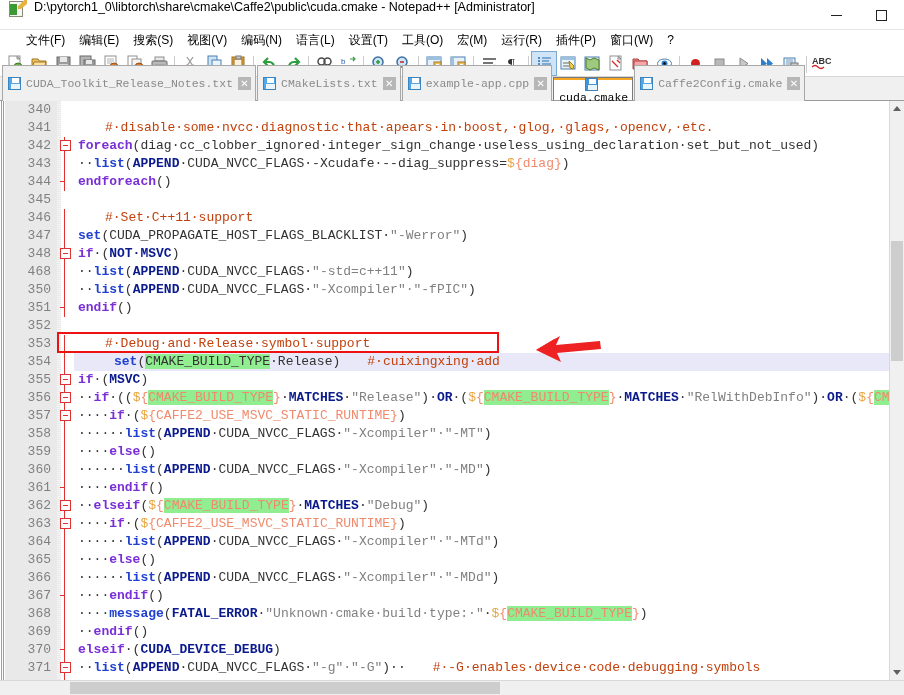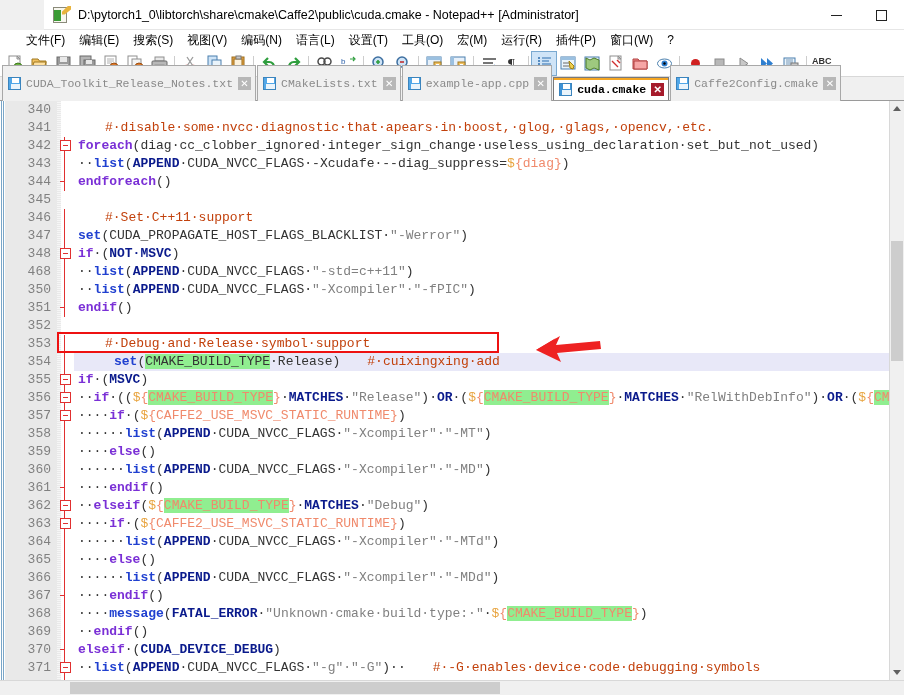--- a/index.html
+++ b/index.html
@@ -9,24 +9,23 @@
     overflow: hidden;
     background: #ffffff;
     font-family: "Liberation Sans", sans-serif;
   }
   #app { width: 904px; height: 695px; position: relative; background: #f0f0f0; display: flex; flex-direction: column; }
 
   
   .titlebar {
     height: 14px; min-height: 30px;
     background: #ffffff;
-    display: flex; align-items: center;
+    display: flex; 
     border-bottom: 1px solid #e6e6e6;
     position: relative;
-    margin-left: 44px;
   }
   .app-icon {
     width: 18px; height: 18px; margin-left: 8px; margin-right: 8px;
     position: relative; flex: none;
   }
   .app-icon .sheet {
     position: absolute; left: 1px; top: 1px; width: 14px; height: 16px;
     background: #f7f7ef; border: 1px solid #8a8a7a;
   }
   .app-icon .green {
@@ -88,24 +87,24 @@
   .tab {
     height: 36px; display: flex; align-items: center;
     padding: 0 4px 0 5px; margin-right: 1px;
     background: #f0f0f0;
     border: 1px solid #a8a8a8; border-bottom: none;
     font-family: "Liberation Mono", monospace;
     font-size: 11.5px; color: #8a8a8a;
     white-space: nowrap; position: relative; top: 1px;
   }
   .tab.active {
-    background: #ffffff; color: #000; font-weight: bold;
+    background: #ffffff; color: #000; font-weight: normal;
     border-color: #7a7a7a;
     box-shadow: inset 0 2px 0 0 #f5a623;
-    top: 0px; height: 23px;
+    top: 0px; height: 23px; flex-direction: column;
   }
   .tab .save-ico {
     width: 13px; height: 13px; margin-right: 5px; flex: none; position: relative;
     background: #51a7e8; border: 1px solid #3b84bd;
   }
   .tab .save-ico::before {
     content: ""; position: absolute; left: 3px; top: 0px; width: 7px; height: 5px; background: #ffffff;
   }
   .tab .save-ico::after {
     content: ""; position: absolute; left: 2px; bottom: 0px; width: 9px; height: 5px; background: #eaf4fb;

